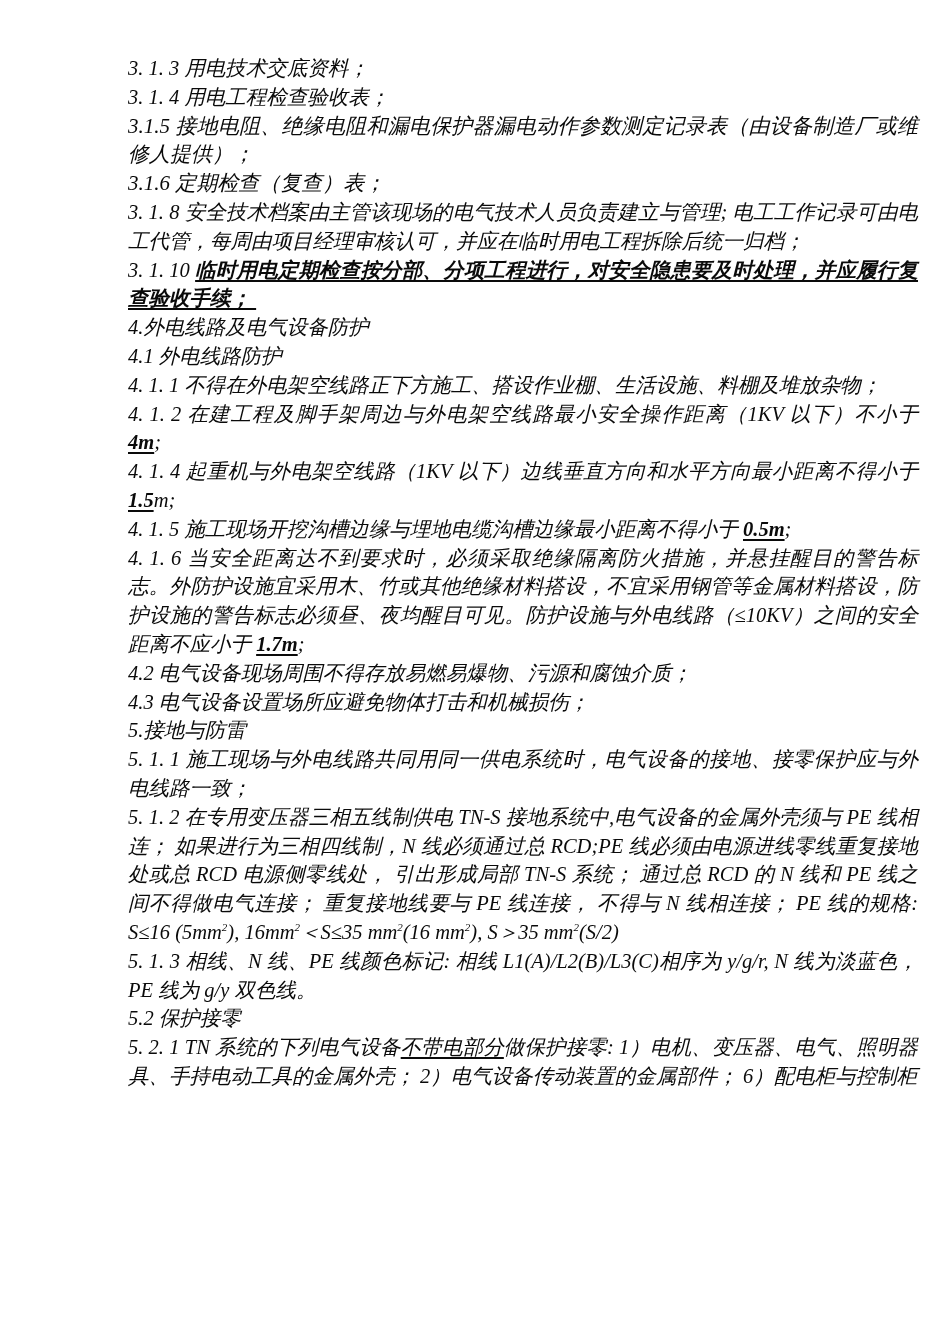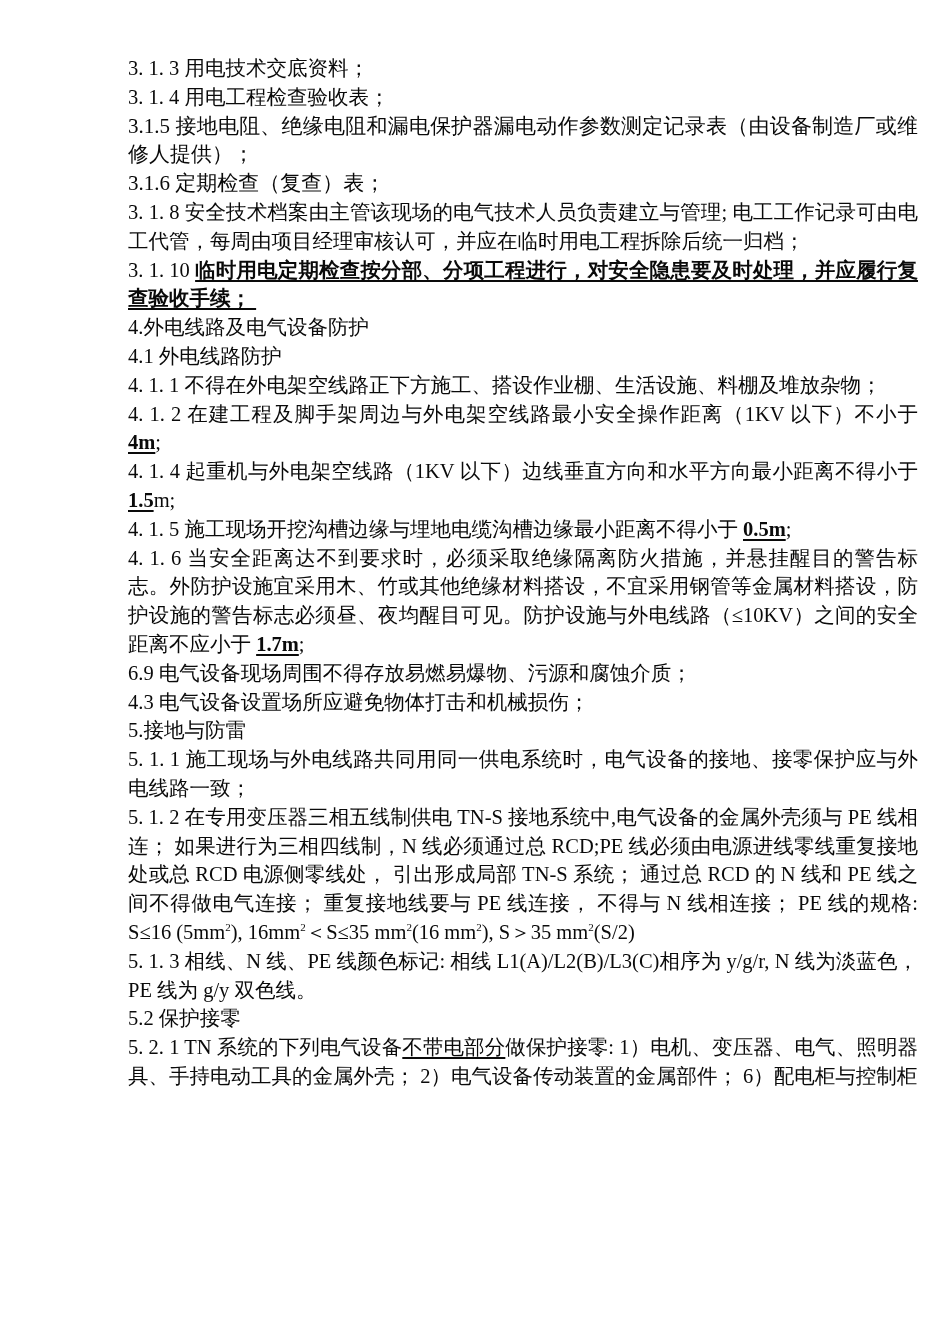--- a/index.html
+++ b/index.html
@@ -7,20 +7,21 @@
     padding: 0;
     background: #ffffff;
   }
   .page {
     position: relative;
     width: 950px;
     height: 1344px;
     background: #ffffff;
     box-sizing: border-box;
     overflow: hidden;
+    font-style: italic;
   }
   .doc-body {
     position: absolute;
     top: 54px;
     left: 128px;
     width: 790px;
     font-family: "Liberation Serif", "DejaVu Serif", serif;
     font-size: 20.5px;
     line-height: 28.8px;
     color: #0a0a0a;
@@ -57,21 +58,21 @@
       <p class="para compact"><span class="run">3.1.6 定期检查（复查）表；</span></p>
       <p class="para"><span class="run">3. 1. 8 安全技术档案由主管该现场的电气技术人员负责建立与管理; 电工工作记录可由电工代管，每周由项目经理审核认可，并应在临时用电工程拆除后统一归档；</span></p>
       <p class="para"><span class="run">3. 1. 10 </span><span class="run b u">临时用电定期检查按分部、分项工程进行，对安全隐患要及时处理，并应履行复查验收手续；&nbsp;</span></p>
       <p class="para"><span class="run">4.外电线路及电气设备防护</span></p>
       <p class="para"><span class="run">4.1 外电线路防护</span></p>
       <p class="para"><span class="run">4. 1. 1 不得在外电架空线路正下方施工、搭设作业棚、生活设施、料棚及堆放杂物；</span></p>
       <p class="para"><span class="run">4. 1. 2 在建工程及脚手架周边与外电架空线路最小安全操作距离（1KV 以下）不小于 </span><span class="run b u">4m</span><span class="run">;</span></p>
       <p class="para"><span class="run">4. 1. 4 起重机与外电架空线路（1KV 以下）边线垂直方向和水平方向最小距离不得小于 </span><span class="run b u">1.5</span><span class="run">m;</span></p>
       <p class="para"><span class="run">4. 1. 5 施工现场开挖沟槽边缘与埋地电缆沟槽边缘最小距离不得小于 </span><span class="run b u">0.5m</span><span class="run">;</span></p>
       <p class="para"><span class="run">4. 1. 6 当安全距离达不到要求时，必须采取绝缘隔离防火措施，并悬挂醒目的警告标志。外防护设施宜采用木、竹或其他绝缘材料搭设，不宜采用钢管等金属材料搭设，防护设施的警告标志必须昼、夜均醒目可见。防护设施与外电线路（≤10KV）之间的安全距离不应小于 </span><span class="run b u">1.7m</span><span class="run">;</span></p>
-      <p class="para"><span class="run">6.9 电气设备现场周围不得存放易燃易爆物、污源和腐蚀介质；</span></p>
+      <p class="para"><span class="run">4.2 电气设备现场周围不得存放易燃易爆物、污源和腐蚀介质；</span></p>
       <p class="para"><span class="run">4.3 电气设备设置场所应避免物体打击和机械损伤；</span></p>
       <p class="para"><span class="run">5.接地与防雷</span></p>
       <p class="para"><span class="run">5. 1. 1 施工现场与外电线路共同用同一供电系统时，电气设备的接地、接零保护应与外电线路一致；</span></p>
       <p class="para"><span class="run">5. 1. 2 在专用变压器三相五线制供电 TN-S 接地系统中,电气设备的金属外壳须与 PE 线相连； 如果进行为三相四线制，N 线必须通过总 RCD;PE 线必须由电源进线零线重复接地处或总 RCD 电源侧零线处， 引出形成局部 TN-S 系统； 通过总 RCD 的 N 线和 PE 线之间不得做电气连接； 重复接地线要与 PE 线连接， 不得与 N 线相连接； PE 线的规格: S≤16 (5mm</span><span class="run sup">2</span><span class="run">), 16mm</span><span class="run sup">2</span><span class="run">＜S≤35 mm</span><span class="run sup">2</span><span class="run">(16 mm</span><span class="run sup">2</span><span class="run">), S＞35 mm</span><span class="run sup">2</span><span class="run">(S/2)</span></p>
       <p class="para"><span class="run">5. 1. 3 相线、N 线、PE 线颜色标记: 相线 L1(A)/L2(B)/L3(C)相序为 y/g/r, N 线为淡蓝色，PE 线为 g/y 双色线。</span></p>
       <p class="para"><span class="run">5.2 保护接零</span></p>
       <p class="para"><span class="run">5. 2. 1 TN 系统的下列电气设备</span><span class="run u">不带电部分</span><span class="run">做保护接零: 1）电机、变压器、电气、照明器具、手持电动工具的金属外壳； 2）电气设备传动装置的金属部件； 6）配电柜与控制柜</span></p>
     </div>
 </div>
 

